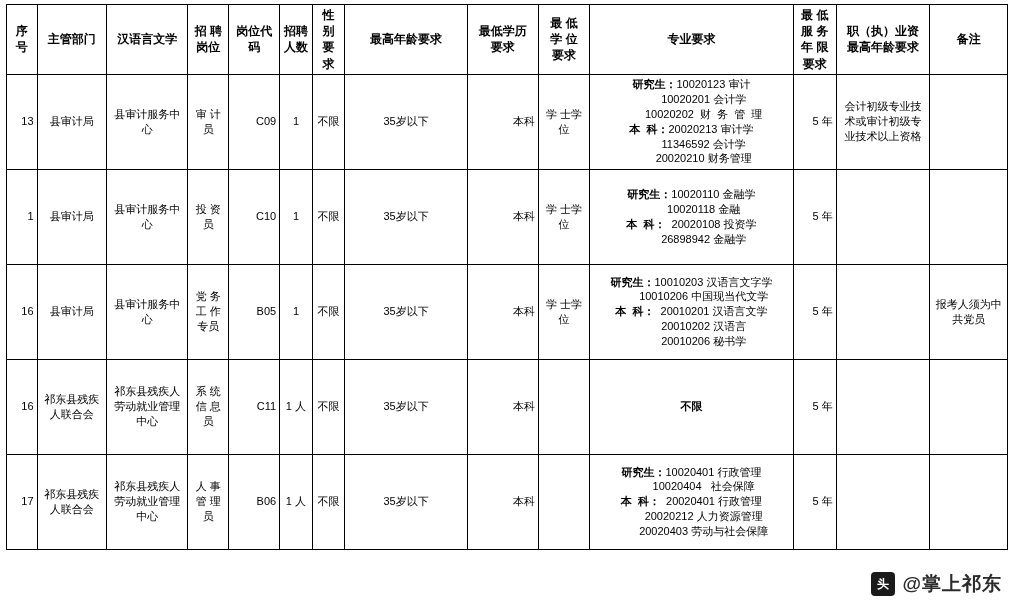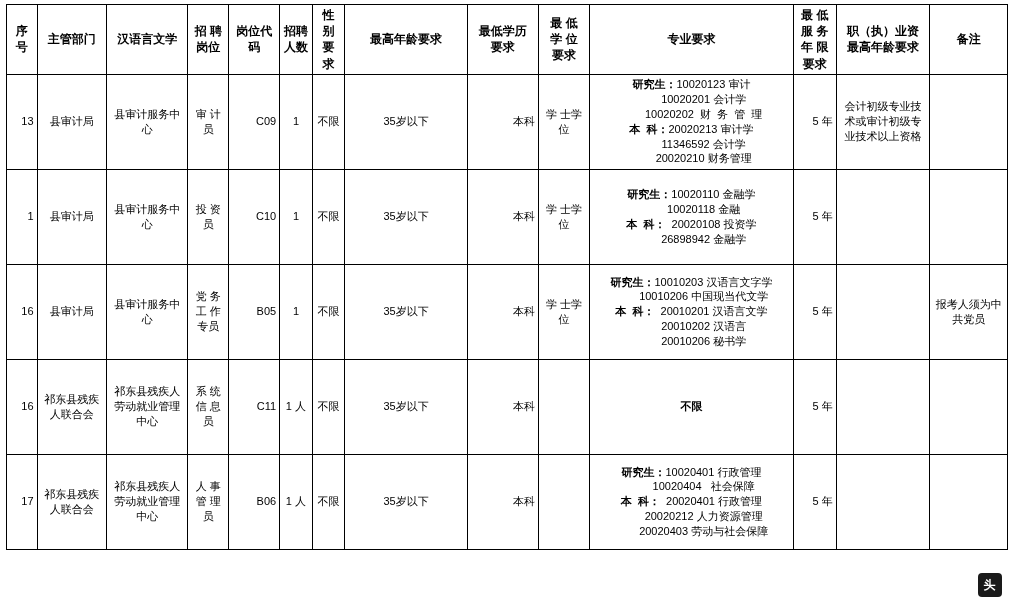--- a/index.html
+++ b/index.html
@@ -284,13 +284,14 @@
         </td>
         <td class="ctr">5 年</td>
         <td class="cell-narrow"></td>
         <td class="cell-narrow"></td>
       </tr>
     </tbody>
 </table>
 
 <div class="watermark">
   <span class="wm-logo">头条</span>
+  <span>@掌上祁东</span>
 </div>
 
 </body></html>

